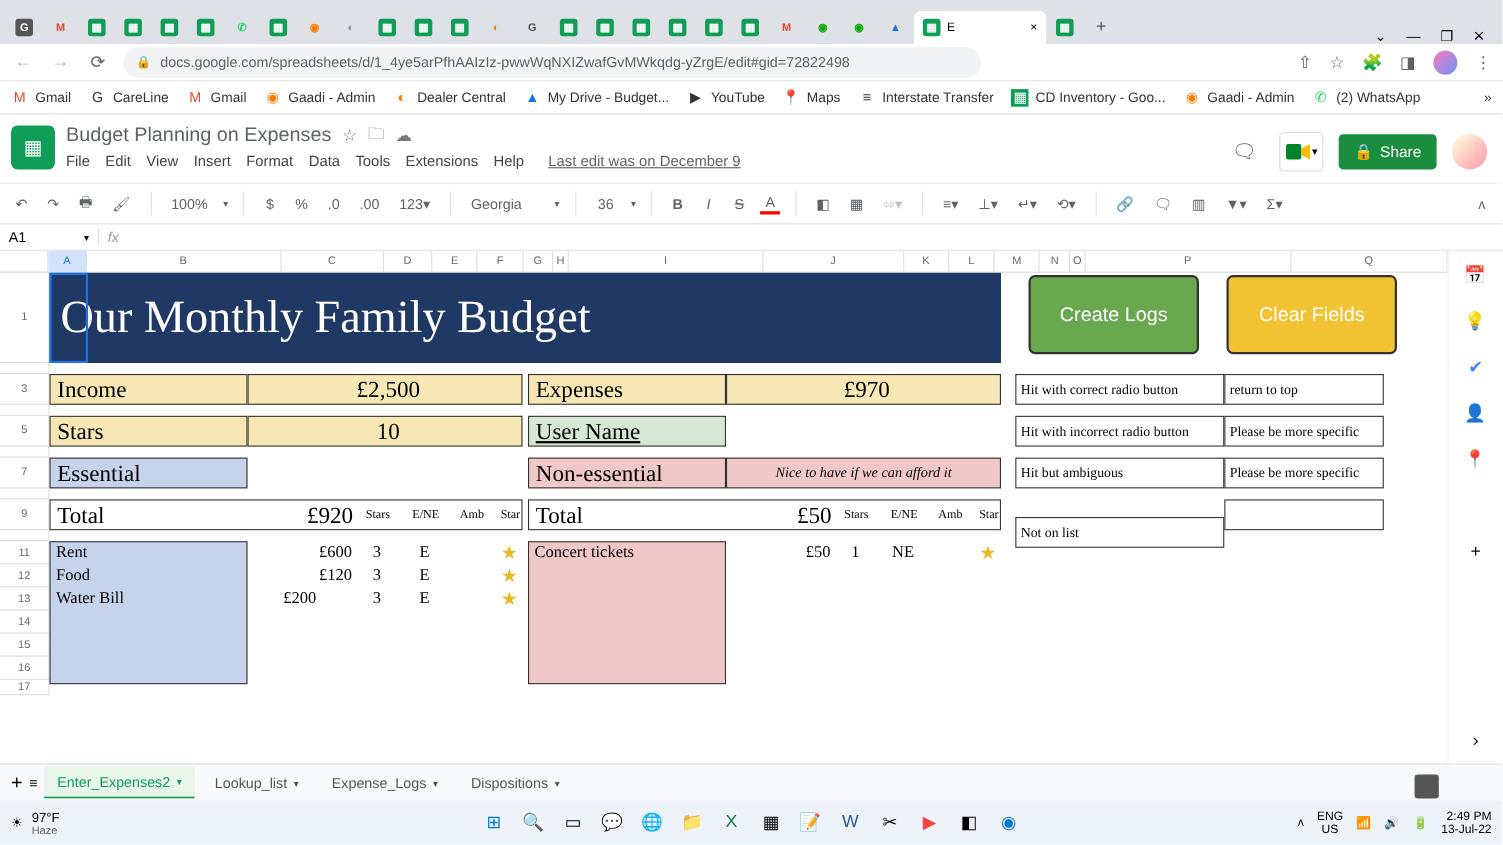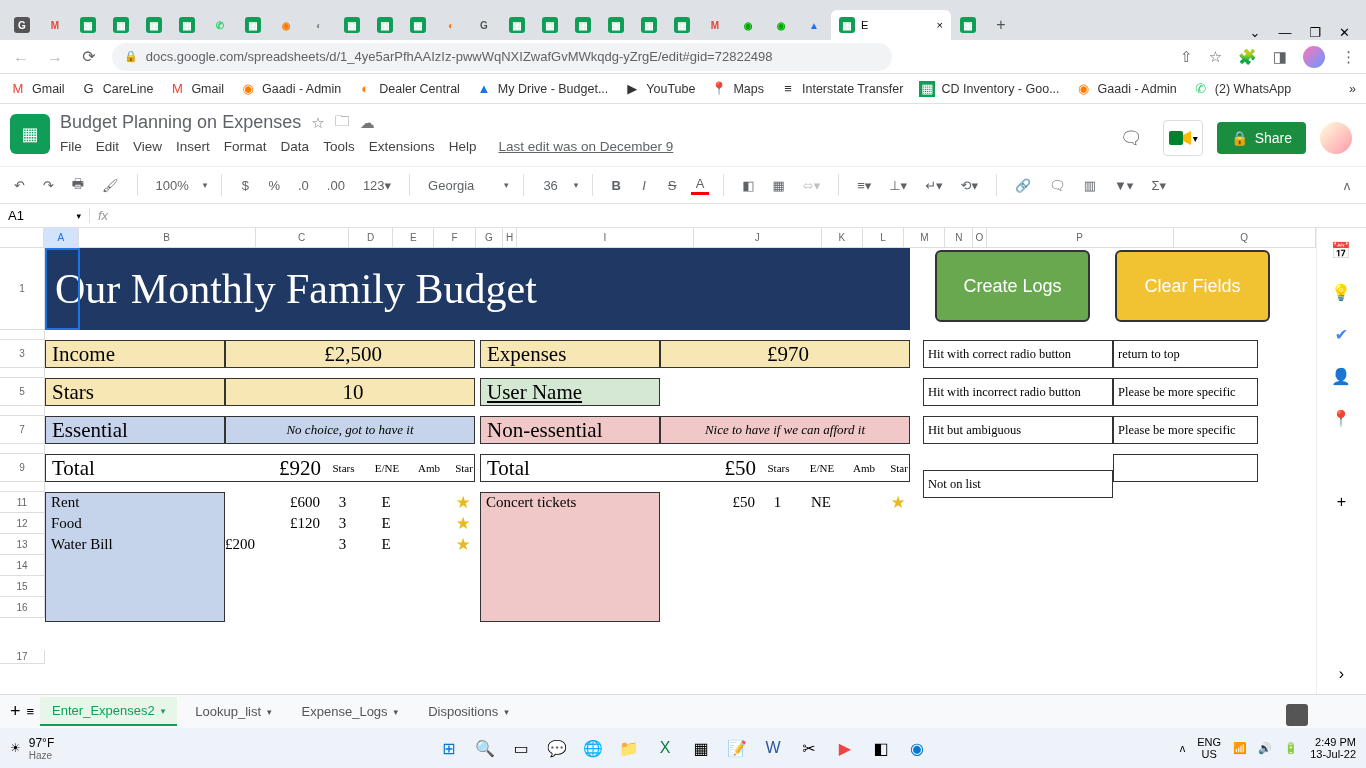--- a/index.html
+++ b/index.html
@@ -362,21 +362,21 @@
           <div class="rh" style="height: 28px;">7</div>
           <div class="rh" style="height: 10px;"></div>
           <div class="rh" style="height: 28px;">9</div>
           <div class="rh" style="height: 10px;"></div>
           <div class="rh" style="height: 21px;">11</div>
           <div class="rh" style="height: 21px;">12</div>
           <div class="rh" style="height: 21px;">13</div>
           <div class="rh" style="height: 21px;">14</div>
           <div class="rh" style="height: 21px;">15</div>
           <div class="rh" style="height: 21px;">16</div>
-          <div class="rh" style="height: 14px; margin-top: 32px;">17</div>
+          <div class="rh" style="height: 14px;">17</div>
         </div>
       <div class="cells" id="cells">
         <div class="big-title">Our Monthly Family Budget</div>
         <div class="sel-box"></div>
         <div class="btn-create">Create Logs</div>
         <div class="btn-clear">Clear Fields</div>
       <div class="box" style="left: 0px; top: 92px; width: 180px; height: 28px; background: rgb(247, 231, 180);">
             <span class="lbl">Income</span>
           </div>
           <div class="box" style="left: 180px; top: 92px; width: 250px; height: 28px; background: rgb(247, 231, 180);">
@@ -392,23 +392,20 @@
             <span class="lbl">Stars</span>
           </div>
           <div class="box" style="left: 180px; top: 130px; width: 250px; height: 28px; background: rgb(247, 231, 180);">
             <span class="lbl" style="width:100%;text-align:center;display:block">10</span>
           </div>
           <div class="box" style="left: 435px; top: 130px; width: 180px; height: 28px; background: rgb(213, 232, 212); text-decoration: underline;">
             <span class="lbl">User Name</span>
           </div>
           <div class="box" style="left: 0px; top: 168px; width: 180px; height: 28px; background: rgb(197, 212, 235);">
             <span class="lbl">Essential</span>
-          </div>
-          <div class="box" style="left: 180px; top: 168px; width: 250px; height: 28px; background: rgb(197, 212, 235);">
-            <span style="font-family:Georgia;font-style:italic;font-size:13px;width:100%;text-align:center;display:block">No choice, got to have it</span>
           </div>
           <div class="box" style="left: 435px; top: 168px; width: 180px; height: 28px; background: rgb(240, 200, 200);">
             <span class="lbl">Non-essential</span>
           </div>
           <div class="box" style="left: 615px; top: 168px; width: 250px; height: 28px; background: rgb(240, 200, 200);">
             <span style="font-family:Georgia;font-style:italic;font-size:13px;width:100%;text-align:center;display:block">Nice to have if we can afford it</span>
           </div>
           <div class="box" style="left: 0px; top: 206px; width: 430px; height: 28px; background: rgb(255, 255, 255); display: flex;">
             <span class="lbl" style="flex:0 0 180px">Total</span>
             <span class="lbl" style="flex:0 0 95px;text-align:right">£920</span>
@@ -438,21 +435,21 @@
           <div style="position: absolute; left: 0px; top: 265px; width: 430px; height: 21px; display: flex; font-family: Georgia; font-size: 15px; align-items: center;">
             <span style="flex:0 0 180px;padding-left:6px">Food</span>
             <span style="flex:0 0 95px;text-align:right">£120</span>
             <span style="flex:0 0 45px;text-align:center">3</span>
             <span style="flex:0 0 42px;text-align:center">E</span>
             <span style="flex:0 0 42px"></span>
             <span class="star" style="flex:0 0 28px;text-align:center">★</span>
           </div>
           <div style="position: absolute; left: 0px; top: 286px; width: 430px; height: 21px; display: flex; font-family: Georgia; font-size: 15px; align-items: center;">
             <span style="flex:0 0 180px;padding-left:6px">Water Bill</span>
-            <span style="flex:0 0 95px;text-align:left">£200</span>
+            <span style="flex:0 0 95px;text-align:center">£200</span>
             <span style="flex:0 0 45px;text-align:center">3</span>
             <span style="flex:0 0 42px;text-align:center">E</span>
             <span style="flex:0 0 42px"></span>
             <span class="star" style="flex:0 0 28px;text-align:center">★</span>
           </div>
           <div style="position: absolute; left: 435px; top: 244px; width: 430px; height: 21px; display: flex; font-family: Georgia; font-size: 15px; align-items: center;">
             <span style="flex:0 0 180px;padding-left:6px">Concert tickets</span>
             <span style="flex:0 0 95px;text-align:right">£50</span>
             <span style="flex:0 0 45px;text-align:center">1</span>
             <span style="flex:0 0 42px;text-align:center">NE</span>

